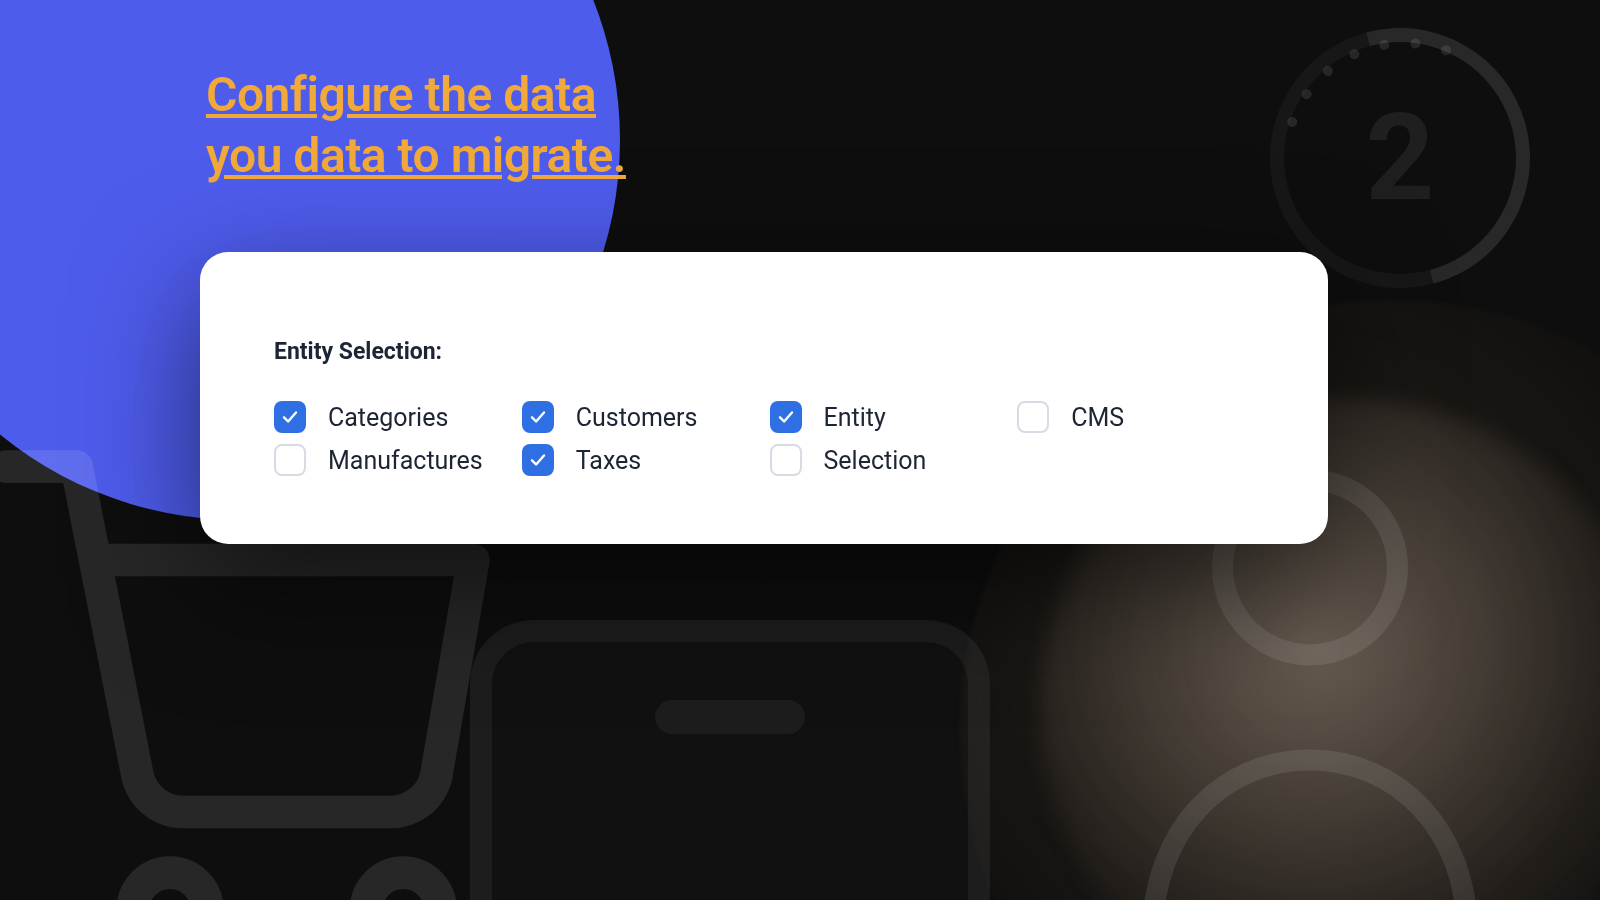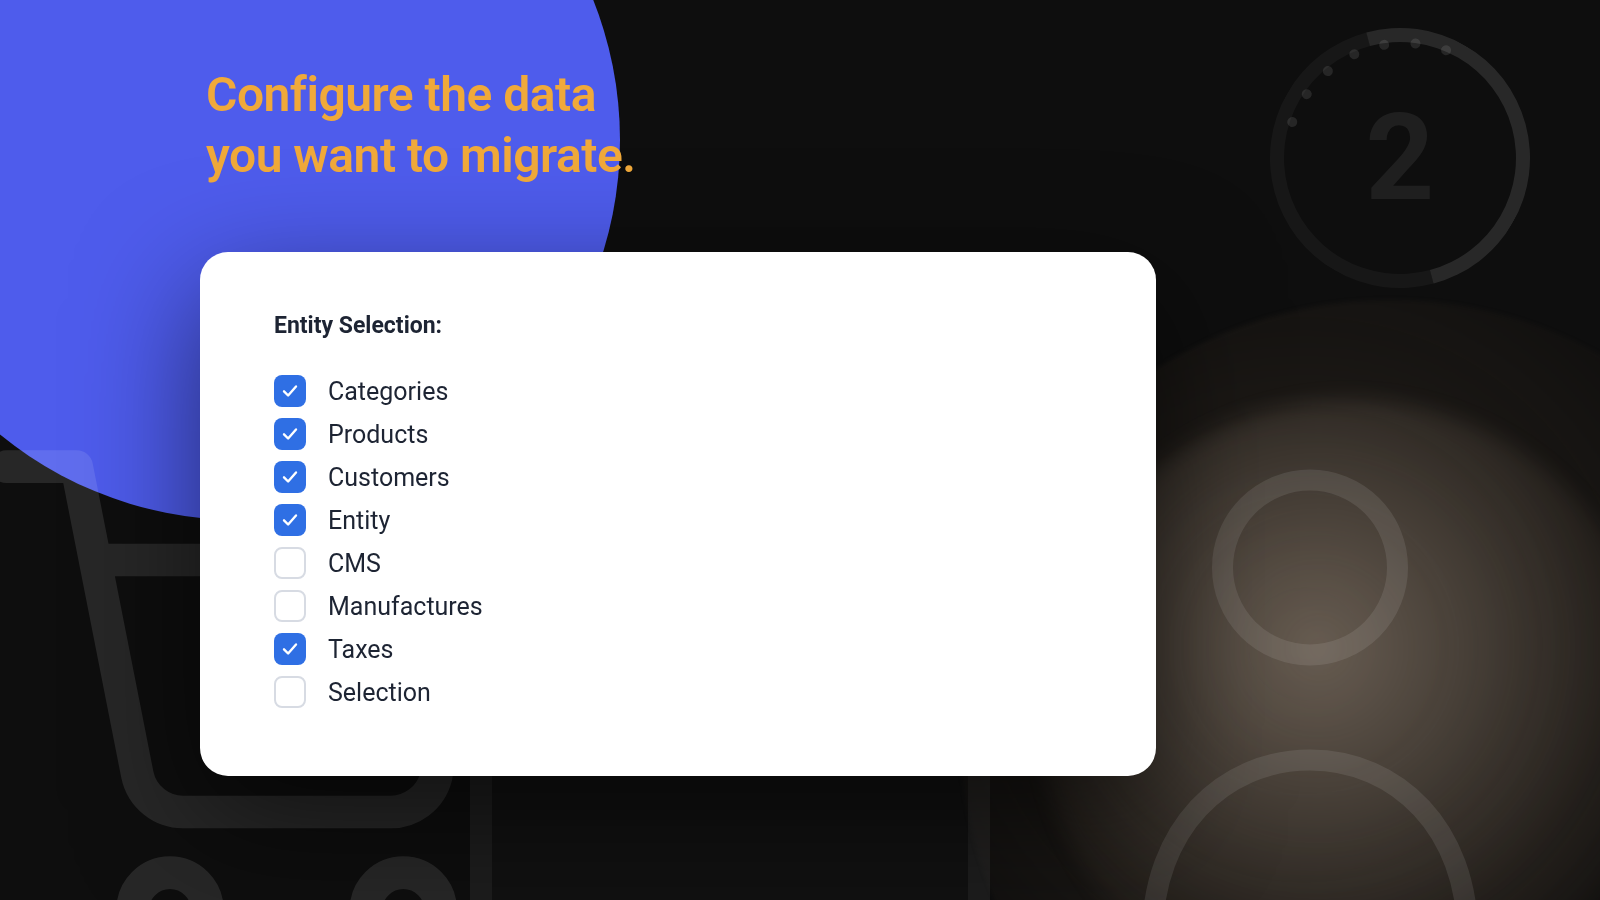--- a/index.html
+++ b/index.html
@@ -100,41 +100,42 @@
   
   .headline {
     position: absolute;
     left: 206px; top: 64px;
     width: 900px;
     color: #f0a93a;
     font-size: 48px;
     line-height: 1.28;
     font-weight: 600;
     letter-spacing: -0.5px;
+    text-decoration: underline;
   }
 
   .card {
     position: absolute;
     left: 200px; top: 252px;
-    width: 956px;
+    width: 1128px;
     background: #ffffff;
     border-radius: 28px;
-    padding: 60px 74px 68px 74px;
+    padding: 86px 74px 68px 74px;
     box-shadow: 0 40px 120px rgba(0,0,0,0.55);
     color: #1d2433;
   }
   .card .title {
     font-size: 23px;
     font-weight: 700;
     color: #1d2433;
     margin-bottom: 36px;
   }
   .grid {
     display: grid;
-    grid-template-columns: repeat(1, 1fr);
+    grid-template-columns: repeat(4, 1fr);
     column-gap: 16px;
     row-gap: 36px;
     gap: 11px;
   }
   .opt {
     display: flex; align-items: center; gap: 22px;
     cursor: pointer; user-select: none;
   }
   .cb {
     width: 32px; height: 32px;
@@ -194,48 +195,40 @@
   <div class="person">
     <svg viewBox="0 0 24 30" fill="none" stroke="#ffffff" stroke-width="1.2" stroke-linecap="round" stroke-linejoin="round">
       <circle cx="12" cy="8" r="5"></circle>
       <path d="M3 29c0-6 4-10 9-10s9 4 9 10"></path>
     </svg>
   </div>
 </div>
 
 <h1 class="headline">
   <span>Configure the data</span><br>
-  <span>you want to migrate.</span>
+  <span>you data to migrate.</span>
 </h1>
 
 <div class="card">
   <div class="title">Entity Selection:</div>
   <div class="grid" id="options-grid">
       <label class="opt">
         <span class="cb checked">
           <svg viewBox="0 0 24 24" fill="none" stroke="#ffffff" stroke-width="3.2" stroke-linecap="round" stroke-linejoin="round">
             <polyline points="4 12.5 9.5 18 20 6"></polyline>
           </svg>
         </span>
         <span class="opt-label">Categories</span>
       </label>
       <label class="opt">
         <span class="cb checked">
           <svg viewBox="0 0 24 24" fill="none" stroke="#ffffff" stroke-width="3.2" stroke-linecap="round" stroke-linejoin="round">
             <polyline points="4 12.5 9.5 18 20 6"></polyline>
           </svg>
         </span>
-        <span class="opt-label">Products</span>
-      </label>
-      <label class="opt">
-        <span class="cb checked">
-          <svg viewBox="0 0 24 24" fill="none" stroke="#ffffff" stroke-width="3.2" stroke-linecap="round" stroke-linejoin="round">
-            <polyline points="4 12.5 9.5 18 20 6"></polyline>
-          </svg>
-        </span>
         <span class="opt-label">Customers</span>
       </label>
       <label class="opt">
         <span class="cb checked">
           <svg viewBox="0 0 24 24" fill="none" stroke="#ffffff" stroke-width="3.2" stroke-linecap="round" stroke-linejoin="round">
             <polyline points="4 12.5 9.5 18 20 6"></polyline>
           </svg>
         </span>
         <span class="opt-label">Entity</span>
       </label>

